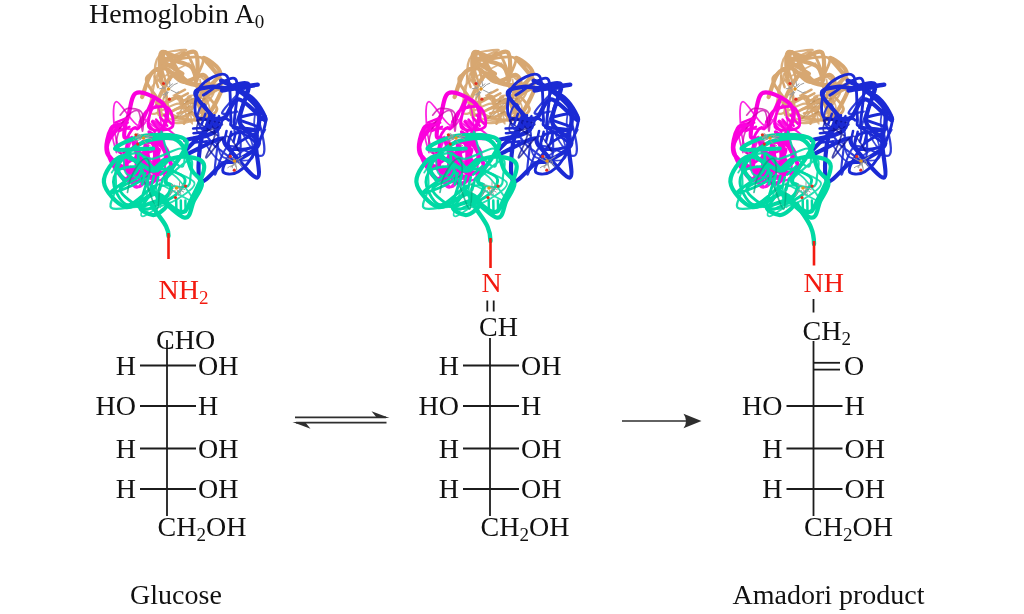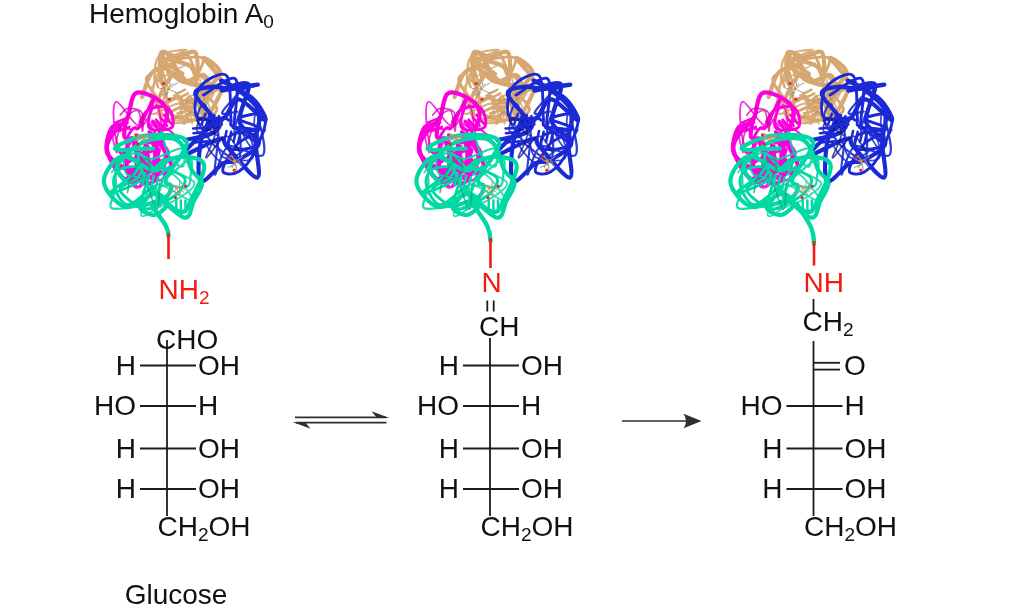--- a/index.html
+++ b/index.html
@@ -1,18 +1,18 @@
 <!DOCTYPE html>
 <html style="--c-text: #111111; --c-red: #f31a10; --c-bond: #1c1c1c; --c-arrow: #2e2e2e; --c-magenta: #fb00dd; --c-tan: #d7a771; --c-blue: #1b2ad4; --c-cyan: #00d9a4; --c-heme-gray: #9b9b9b; --c-heme-orange: #e5941f; --c-heme-red: #e03020;"><head>
 <meta charset="utf-8">
 <style>
   html,body { margin:0; padding:0; }
   body { width:1024px; height:614px; background:#fff; position:relative; overflow:hidden;
          font-family:"Liberation Sans", sans-serif; }
-  #stage { position:absolute; inset:0; width:1024px; height:614px; }
+  #stage { position:absolute; inset:0; width:1024px; height:614px;font-family:Liberation Serif, serif; }
   #art { position:absolute; left:0; top:0; }
   .lab { position:absolute; font-size:28px; line-height:1; color:var(--c-text); filter:blur(0.22px);
          white-space:nowrap; transform:translateY(-50%); letter-spacing:0; }
   .lab .sub { font-size:68%; position:relative; top:0.27em; letter-spacing:0; }
 </style>
 </head>
 <body style="background: rgb(255, 255, 255);">
 
 <div id="stage">
 <svg id="art" width="1024" height="614" viewBox="0 0 1024 614">
@@ -170,23 +170,24 @@
 <div class="lab" style="left:479.0px;top:327.0px"><span>CH</span></div>
 <div class="lab" style="right:565.0px;top:365.5px"><span>H</span></div>
 <div class="lab" style="left:521.0px;top:365.5px"><span>OH</span></div>
 <div class="lab" style="right:565.0px;top:406.0px"><span>HO</span></div>
 <div class="lab" style="left:521.0px;top:406.0px"><span>H</span></div>
 <div class="lab" style="right:565.0px;top:448.5px"><span>H</span></div>
 <div class="lab" style="left:521.0px;top:448.5px"><span>OH</span></div>
 <div class="lab" style="right:565.0px;top:489.0px"><span>H</span></div>
 <div class="lab" style="left:521.0px;top:489.0px"><span>OH</span></div>
 <div class="lab" style="left:480.5px;top:526.5px"><span>CH</span><span class="sub">2</span><span>OH</span></div>
-<div class="lab" style="left:802.5px;top:322px"><span>CH</span><span class="sub">2</span></div>
+<div class="lab" style="left:802.5px;top:331px"><span>CH</span><span class="sub">2</span></div>
 <div class="lab" style="right:241.5px;top:406.0px"><span>HO</span></div>
 <div class="lab" style="left:844.5px;top:406.0px"><span>H</span></div>
 <div class="lab" style="right:241.5px;top:448.5px"><span>H</span></div>
 <div class="lab" style="left:844.5px;top:448.5px"><span>OH</span></div>
 <div class="lab" style="right:241.5px;top:489.0px"><span>H</span></div>
 <div class="lab" style="left:844.5px;top:489.0px"><span>OH</span></div>
 <div class="lab" style="left:804.0px;top:526.5px"><span>CH</span><span class="sub">2</span><span>OH</span></div>
 <div class="lab" style="left:844px;top:366.3px"><span>O</span></div>
 <div class="lab" style="left:176px;top:594.5px;transform:translate(-50%,-50%)"><span>Glucose</span></div>
+<div class="lab" style="left:828.5px;top:594.5px;transform:translate(-50%,-50%)"><span>Amadori product</span></div>
 </div>
 
 </body></html>

